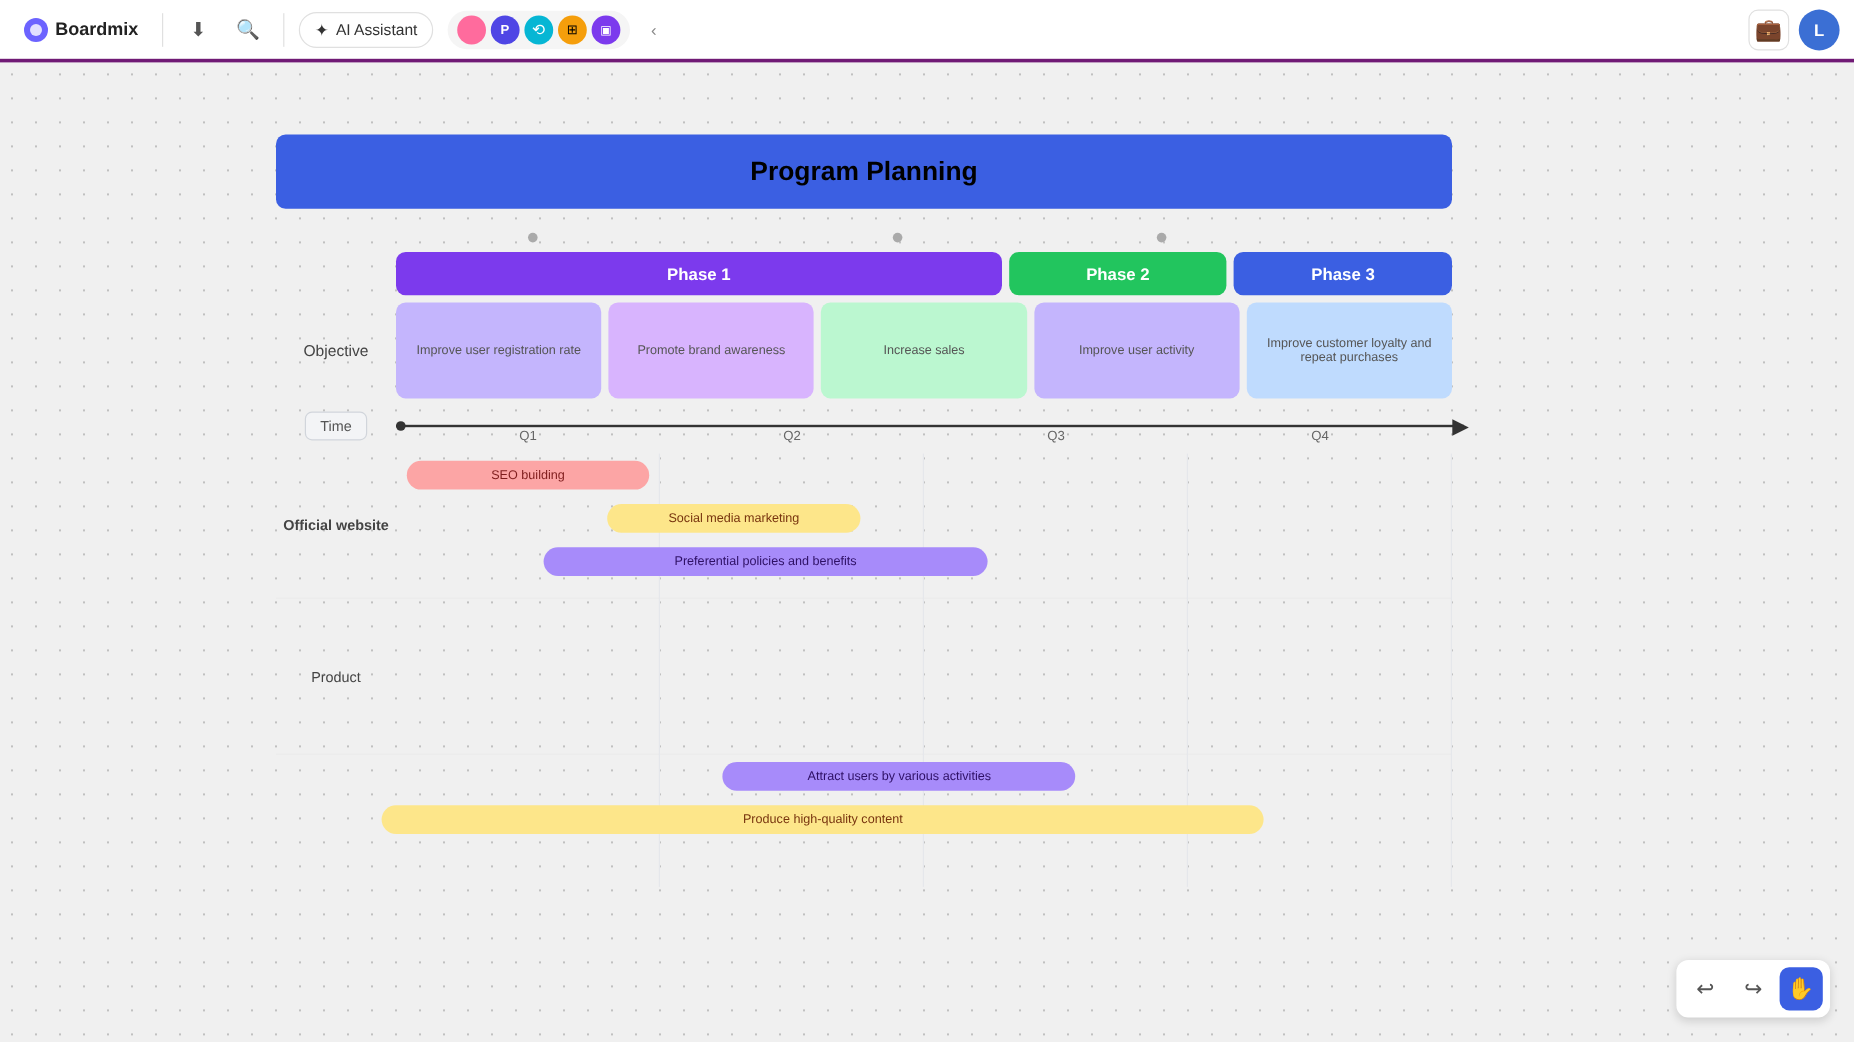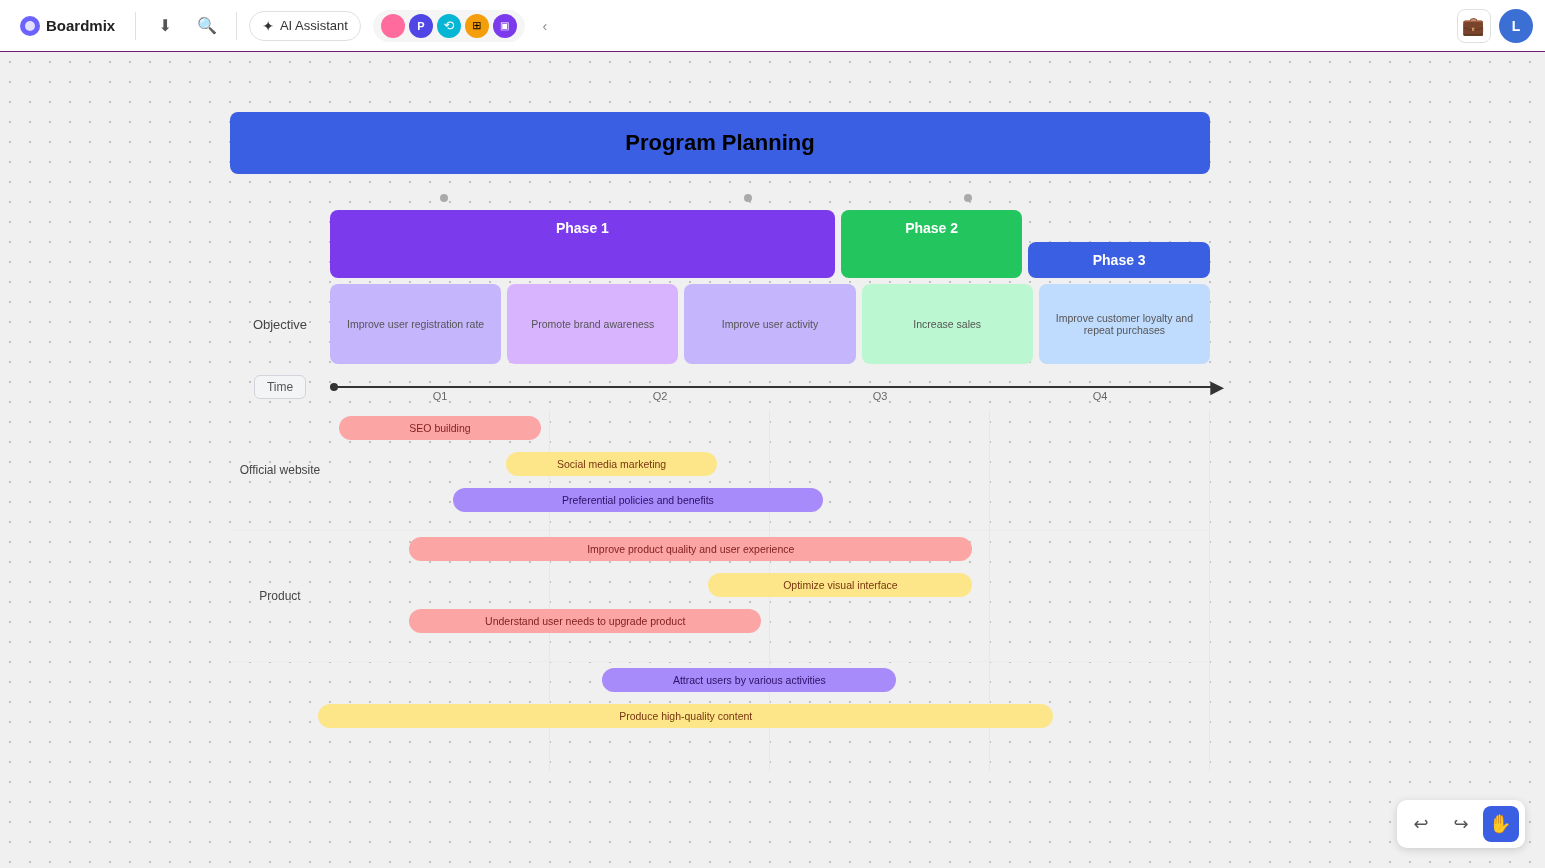--- a/index.html
+++ b/index.html
@@ -11,21 +11,21 @@
       overflow: hidden;
       position: relative;
     }
 
     
     .topbar {
       display: flex;
       align-items: center;
       height: 52px;
       background: #fff;
-      border-bottom: 1px solid #701a75;
+      border-bottom: 3px solid #701a75;
       padding: 0 12px;
       gap: 8px;
       position: relative;
       z-index: 10;
       justify-content: space-between;
     }
     .topbar-logo {
       display: flex;
       align-items: center;
       gap: 6px;
@@ -273,41 +273,41 @@
       <div style="position:absolute; left: calc(100% * 0.72); width:8px;height:8px; background:#aaa; border-radius:50%;"></div>
     </div>
 
     <div style="display:flex; margin-left:100px; gap:6px; margin-bottom:6px;">
       <div class="phase-cell" style="background:#7c3aed; flex:3; text-align:center; border-radius:8px; padding:10px; font-size:14px; font-weight:600; color:white;">
         <span>Phase 1</span>
       </div>
       <div class="phase-cell" style="background:#22c55e; flex:1; text-align:center; border-radius:8px; padding:10px; font-size:14px; font-weight:700; color:white;">
         <span>Phase 2</span>
       </div>
-      <div class="phase-cell" style="background:#3b5fe2; flex:1; text-align:center; border-radius:8px; padding:10px; font-size:14px; font-weight:600; color:white;margin-top:32px;">
+      <div class="phase-cell" style="background:#3b5fe2; flex:1; text-align:center; border-radius:8px; padding:10px; font-size:14px; font-weight:600; color:white;">
         <span>Phase 3</span>
       </div>
     </div>
 
     <div class="objective-section">
       <div class="row-label">
         <span>Objective</span>
       </div>
       <div style="display:flex; flex:1; gap:6px;">
         <div style="flex:1; background:#c4b5fd; border-radius:8px; padding:10px 8px; font-size:10.5px; color:#555; display:flex; align-items:center; justify-content:center; text-align:center; min-height:80px;">
           <span>Improve user registration rate</span>
         </div>
         <div style="flex:1; background:#d8b4fe; border-radius:8px; padding:10px 8px; font-size:10.5px; color:#555; display:flex; align-items:center; justify-content:center; text-align:center; min-height:80px;">
           <span>Promote brand awareness</span>
         </div>
+        <div style="flex:1; background:#bbf7d0; border-radius:8px; padding:10px 8px; font-size:10.5px; color:#555; display:flex; align-items:center; justify-content:center; text-align:center; min-height:80px;">
+          <span>Increase sales</span>
+        </div>
         <div style="flex:1; background:#c4b5fd; border-radius:8px; padding:10px 8px; font-size:10.5px; color:#555; display:flex; align-items:center; justify-content:center; text-align:center; min-height:80px;">
           <span>Improve user activity</span>
-        </div>
-        <div style="flex:1; background:#bbf7d0; border-radius:8px; padding:10px 8px; font-size:10.5px; color:#555; display:flex; align-items:center; justify-content:center; text-align:center; min-height:80px;">
-          <span>Increase sales</span>
         </div>
         <div style="flex:1; background:#bfdbfe; border-radius:8px; padding:10px 8px; font-size:10.5px; color:#555; display:flex; align-items:center; justify-content:center; text-align:center; min-height:80px;">
           <span>Improve customer loyalty and repeat purchases</span>
         </div>
       </div>
     </div>
 
     <div style="display:flex; align-items:center; margin: 8px 0; position:relative;">
       <div style="width:100px; flex-shrink:0; display:flex; align-items:center; justify-content:center;">
         <div style="background:#f3f4f6; border:1px solid #d1d5db; border-radius:6px; padding:4px 12px; font-size:12px; color:#555; font-weight:500;">
@@ -333,21 +333,21 @@
 
       <div style="position:absolute; top:0; left:100px; right:0; bottom:0; display:flex; pointer-events:none; z-index:0;">
         <div style="flex:1; border-right:1px solid #e5e7eb;"></div>
         <div style="flex:1; border-right:1px solid #e5e7eb;"></div>
         <div style="flex:1; border-right:1px solid #e5e7eb;"></div>
         <div style="flex:1; border-right:1px solid #e5e7eb;"></div>
 
       </div>
 
       <div style="display:flex; border-bottom:1px solid #ececec; min-height:120px;">
-        <div style="width:100px; flex-shrink:0; display:flex; align-items:center; justify-content:center; font-size:12px; font-weight:400; color:#444; text-align:right; padding:8px 4px;">
+        <div style="width:100px; flex-shrink:0; display:flex; align-items:center; justify-content:center; font-size:12px; font-weight:700; color:#444; text-align:right; padding:8px 4px;">
           <span>Official website</span>
         </div>
         <div style="flex:1; position:relative; padding:10px 0; min-height:120px;">
 
           <div class="bar bar-pink" style="left:1%; width:23%; top:6px; position:absolute;">
             <span>SEO building</span>
           </div>
 
           <div class="bar bar-yellow" style="left:20%; width:24%; top:42px; position:absolute;">
             <span>Social media marketing</span>
@@ -356,34 +356,20 @@
           <div class="bar bar-purple" style="left:14%; width:42%; top:78px; position:absolute;">
             <span>Preferential policies and benefits</span>
           </div>
         </div>
       </div>
 
       <div style="display:flex; border-bottom:1px solid #ececec; min-height:130px;">
         <div style="width:100px; flex-shrink:0; display:flex; align-items:center; justify-content:center; font-size:12px; font-weight:500; color:#444; text-align:center; padding:8px 4px;">
           <span>Product</span>
         </div>
-        <div style="flex:1; position:relative; padding:10px 0; min-height:130px;">
-
-          <div class="bar bar-pink" style="left:9%; width:64%; top:6px; position:absolute;">
-            <span>Improve product quality and user experience</span>
-          </div>
-
-          <div class="bar bar-yellow" style="left:43%; width:30%; top:42px; position:absolute;">
-            <span>Optimize visual interface</span>
-          </div>
-
-          <div class="bar bar-pink" style="left:9%; width:40%; top:78px; position:absolute;">
-            <span>Understand user needs to upgrade product</span>
-          </div>
-        </div>
       </div>
 
       <div style="display:flex; min-height:110px;">
         <div style="flex:1; position:relative; padding:10px 0; min-height:110px;">
 
           <div class="bar bar-purple" style="left:38%; width:30%; top:6px; position:absolute;">
             <span>Attract users by various activities</span>
           </div>
 
           <div class="bar bar-yellow" style="left:9%; width:75%; top:42px; position:absolute;">

